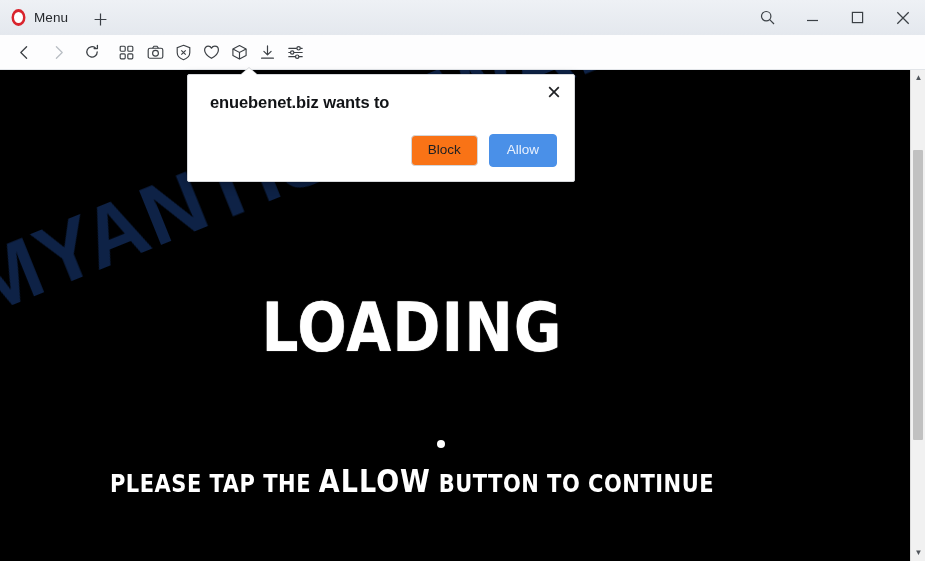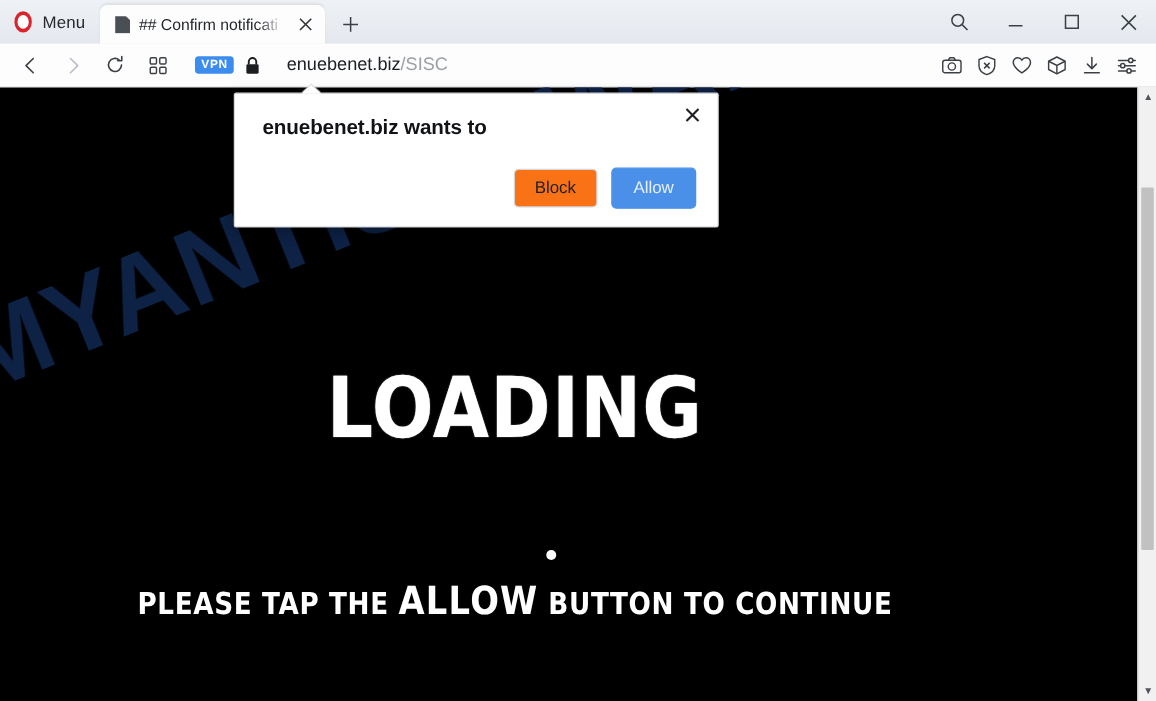--- a/index.html
+++ b/index.html
@@ -268,29 +268,20 @@
 <div id="app">
 
   <div class="titlebar">
 
     <div class="menu-btn">
       <span class="opera-logo"></span>
       <span class="menu-label">Menu</span>
     </div>
 
     <div class="tabstrip">
-      <div class="tab">
-        <span class="tab-favicon"></span>
-        <span class="tab-title">## Confirm notificati</span>
-        <span class="tab-close">
-          <svg width="11" height="11" viewBox="0 0 11 11" aria-hidden="true">
-            <path d="M1 1 L10 10 M10 1 L1 10" stroke="currentColor" stroke-width="1.3" fill="none"></path>
-          </svg>
-        </span>
-      </div>
       <div class="newtab">
         <svg width="13" height="13" viewBox="0 0 13 13" aria-hidden="true">
           <path d="M6.5 0.6 V12.4 M0.6 6.5 H12.4" stroke="currentColor" stroke-width="1.2" fill="none"></path>
         </svg>
       </div>
     </div>
 
     <div class="win-controls">
       <div class="win-btn">
         <svg width="15" height="15" viewBox="0 0 15 15" aria-hidden="true">
@@ -338,30 +329,20 @@
       <div class="nav-btn">
         <svg width="15" height="15" viewBox="0 0 15 15" aria-hidden="true">
           <rect x="1.2" y="1.2" width="5" height="5" rx="1" stroke="currentColor" stroke-width="1.15" fill="none"></rect>
           <rect x="8.8" y="1.2" width="5" height="5" rx="1" stroke="currentColor" stroke-width="1.15" fill="none"></rect>
           <rect x="1.2" y="8.8" width="5" height="5" rx="1" stroke="currentColor" stroke-width="1.15" fill="none"></rect>
           <rect x="8.8" y="8.8" width="5" height="5" rx="1" stroke="currentColor" stroke-width="1.15" fill="none"></rect>
         </svg>
       </div>
     </div>
 
-    <div class="omnibox">
-      <span class="vpn-badge">VPN</span>
-      <span class="lock-icon">
-        <svg width="14" height="15" viewBox="0 0 14 15" aria-hidden="true">
-          <path d="M4 6.5 V4.4 A3 3 0 0 1 10 4.4 V6.5" stroke="#1b1d20" stroke-width="1.5" fill="none"></path>
-          <rect x="2.1" y="6.3" width="9.8" height="7.6" rx="1.1" fill="#1b1d20"></rect>
-        </svg>
-      </span>
-      <span class="url-text"><span>enuebenet.biz</span><span class="url-path">/SISC</span></span>
-    </div>
 
     <div class="tool-icons">
       <div class="tool-btn">
         <svg width="17" height="17" viewBox="0 0 17 17" aria-hidden="true">
           <rect x="1.2" y="4.2" width="14.6" height="10" rx="1.8" stroke="currentColor" stroke-width="1.15" fill="none"></rect>
           <path d="M5.6 4.2 L6.9 2.2 H10.1 L11.4 4.2" stroke="currentColor" stroke-width="1.15" fill="none" stroke-linejoin="round"></path>
           <circle cx="8.5" cy="9.2" r="2.9" stroke="currentColor" stroke-width="1.15" fill="none"></circle>
         </svg>
       </div>
       <div class="tool-btn">

